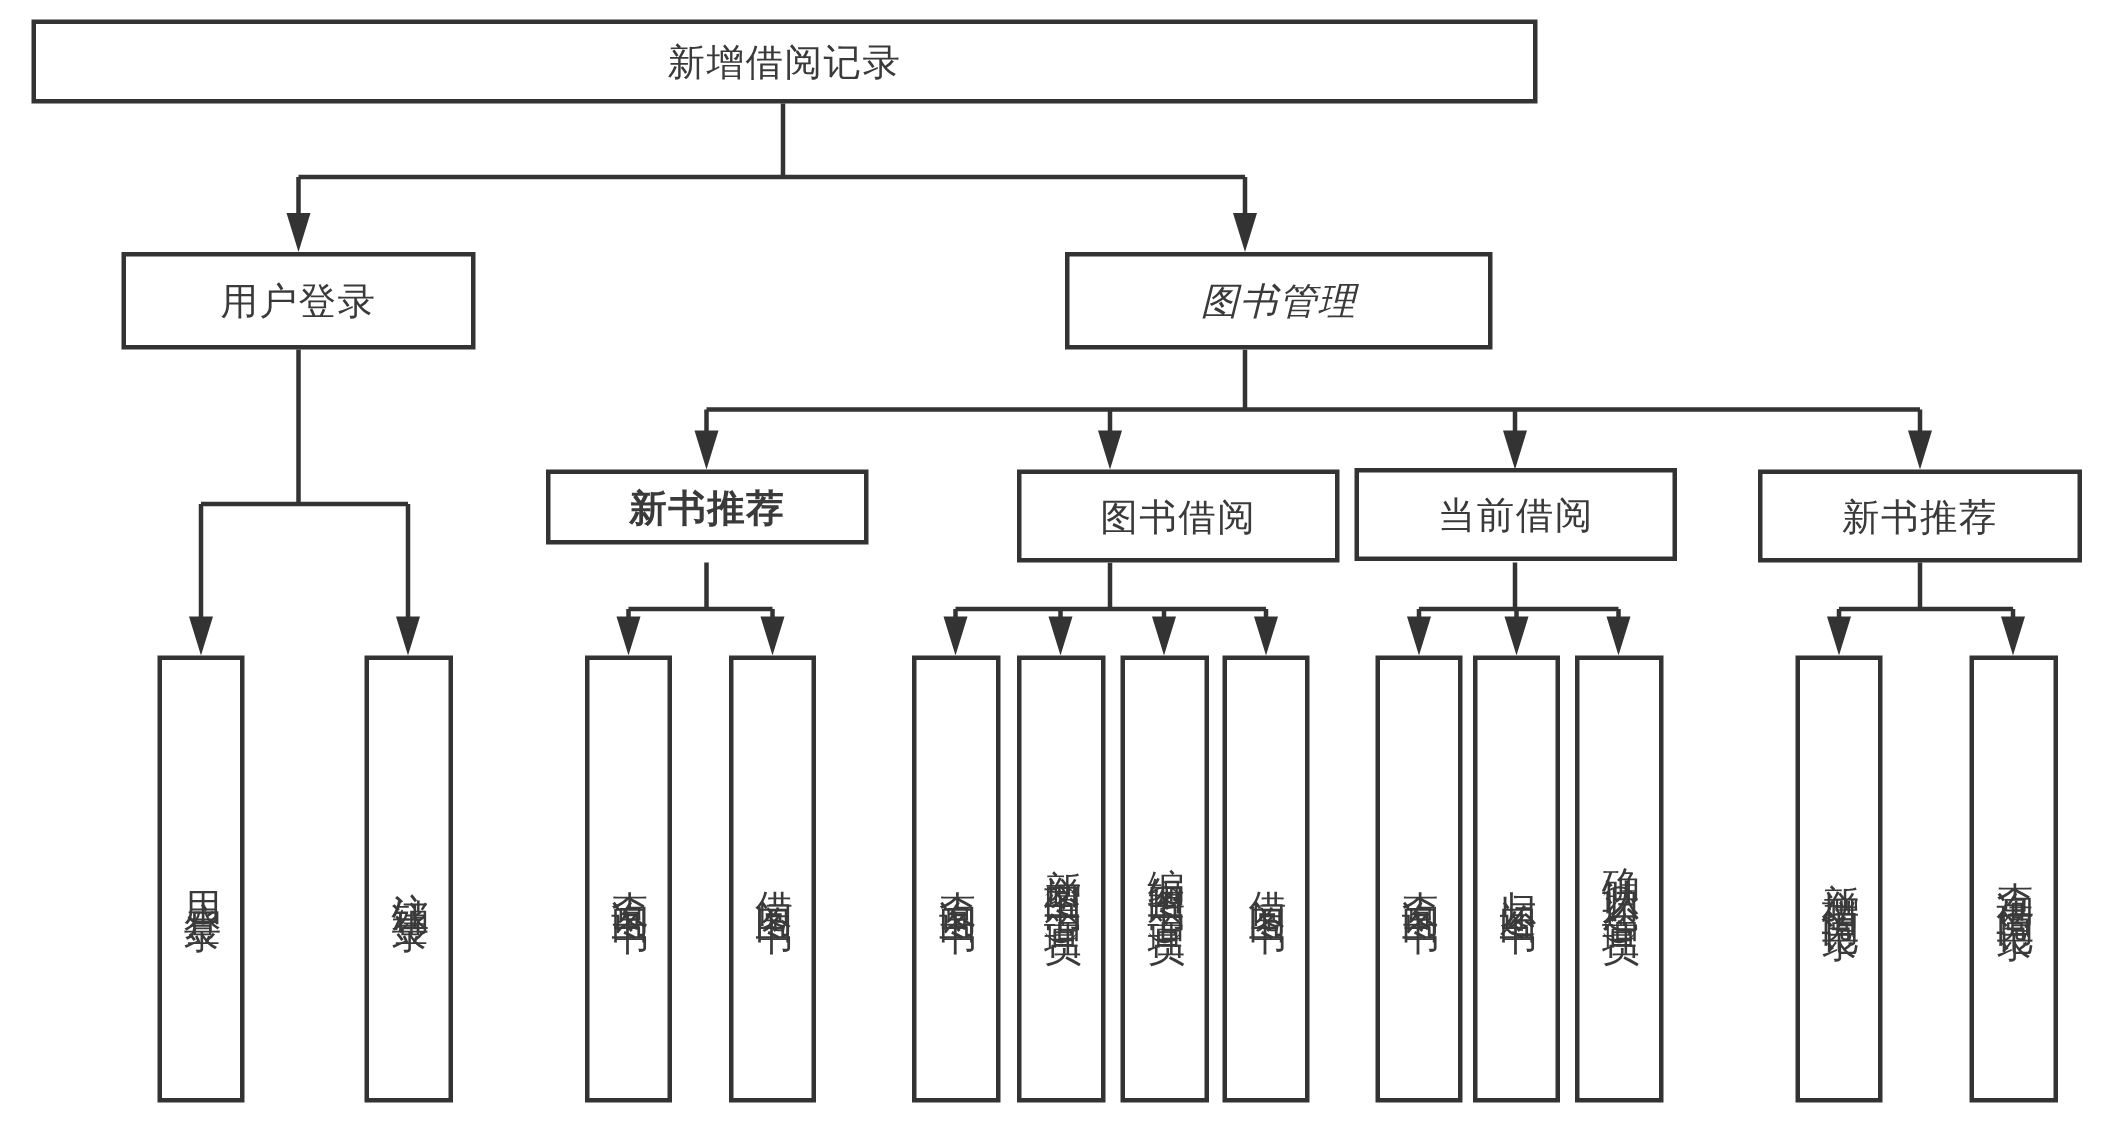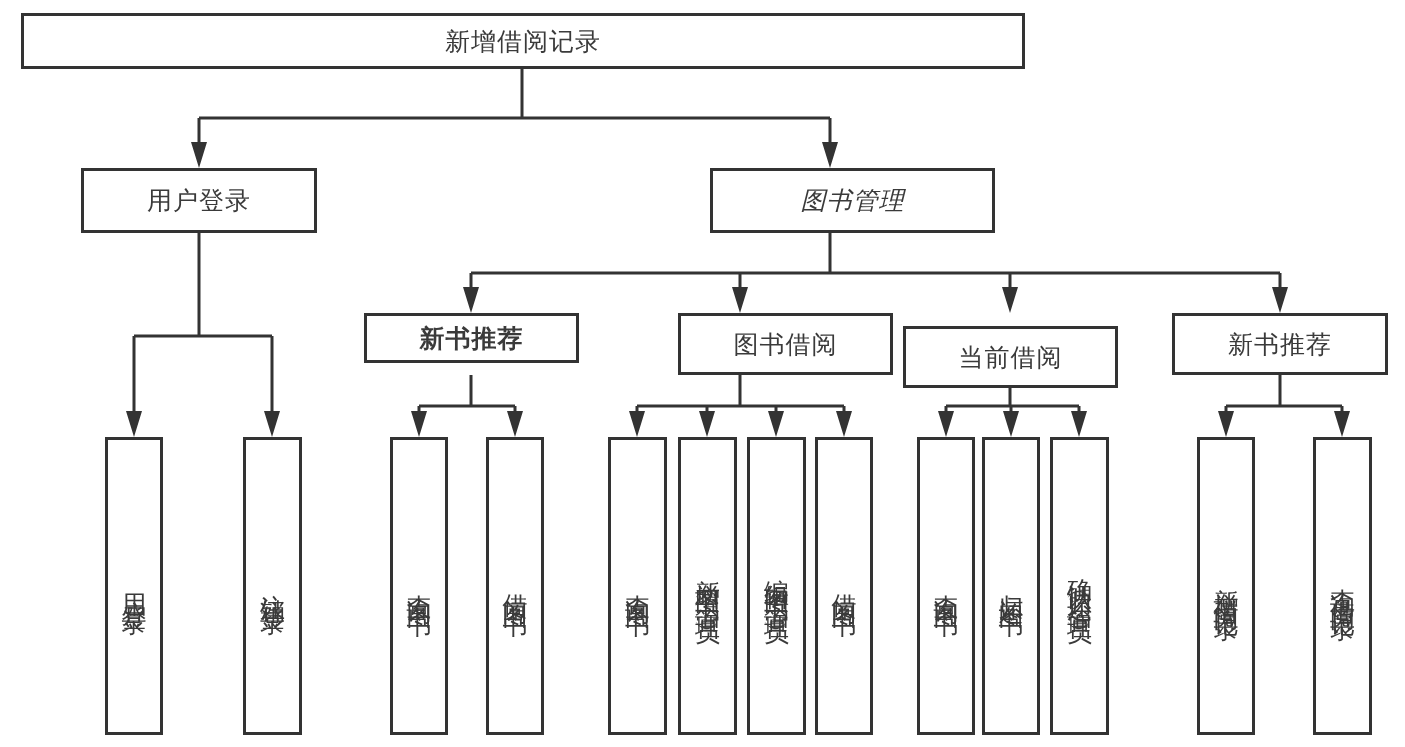--- a/index.html
+++ b/index.html
@@ -43,21 +43,21 @@
     font-size: 25px;
   }
   
   .n-root      { left: 21px;   top: 13px;  width: 1004px; height: 56px; }
   
   .n-login     { left: 81px;   top: 168px; width: 236px;  height: 65px; }
   .n-mgmt      { left: 710px;  top: 168px; width: 285px;  height: 65px; font-style: italic; }
   
   .n-recommend { left: 364px;  top: 313px; width: 215px;  height: 50px; font-weight: bold; }
   .n-borrow    { left: 633px;  top: 313px; width: 215px;  height: 62px; margin-left: 45px; }
-  .n-current   { left: 903px;  top: 326px; width: 215px;  height: 62px; }
+  .n-current   { left: 903px;  top: 312px; width: 215px;  height: 62px; }
   .n-records   { left: 1172px; top: 313px; width: 216px;  height: 62px; }
   
   .leaf { top: 437px; height: 298px; width: 58px; }
   .lf-login1   { left: 105px; }
   .lf-logout   { left: 243px; width: 59px; }
   .lf-rec-q    { left: 390px; }
   .lf-rec-b    { left: 486px; }
   .lf-bor-q    { left: 608px; width: 59px; }
   .lf-bor-add  { left: 678px; width: 59px; }
   .lf-bor-edit { left: 747px; width: 59px; }

